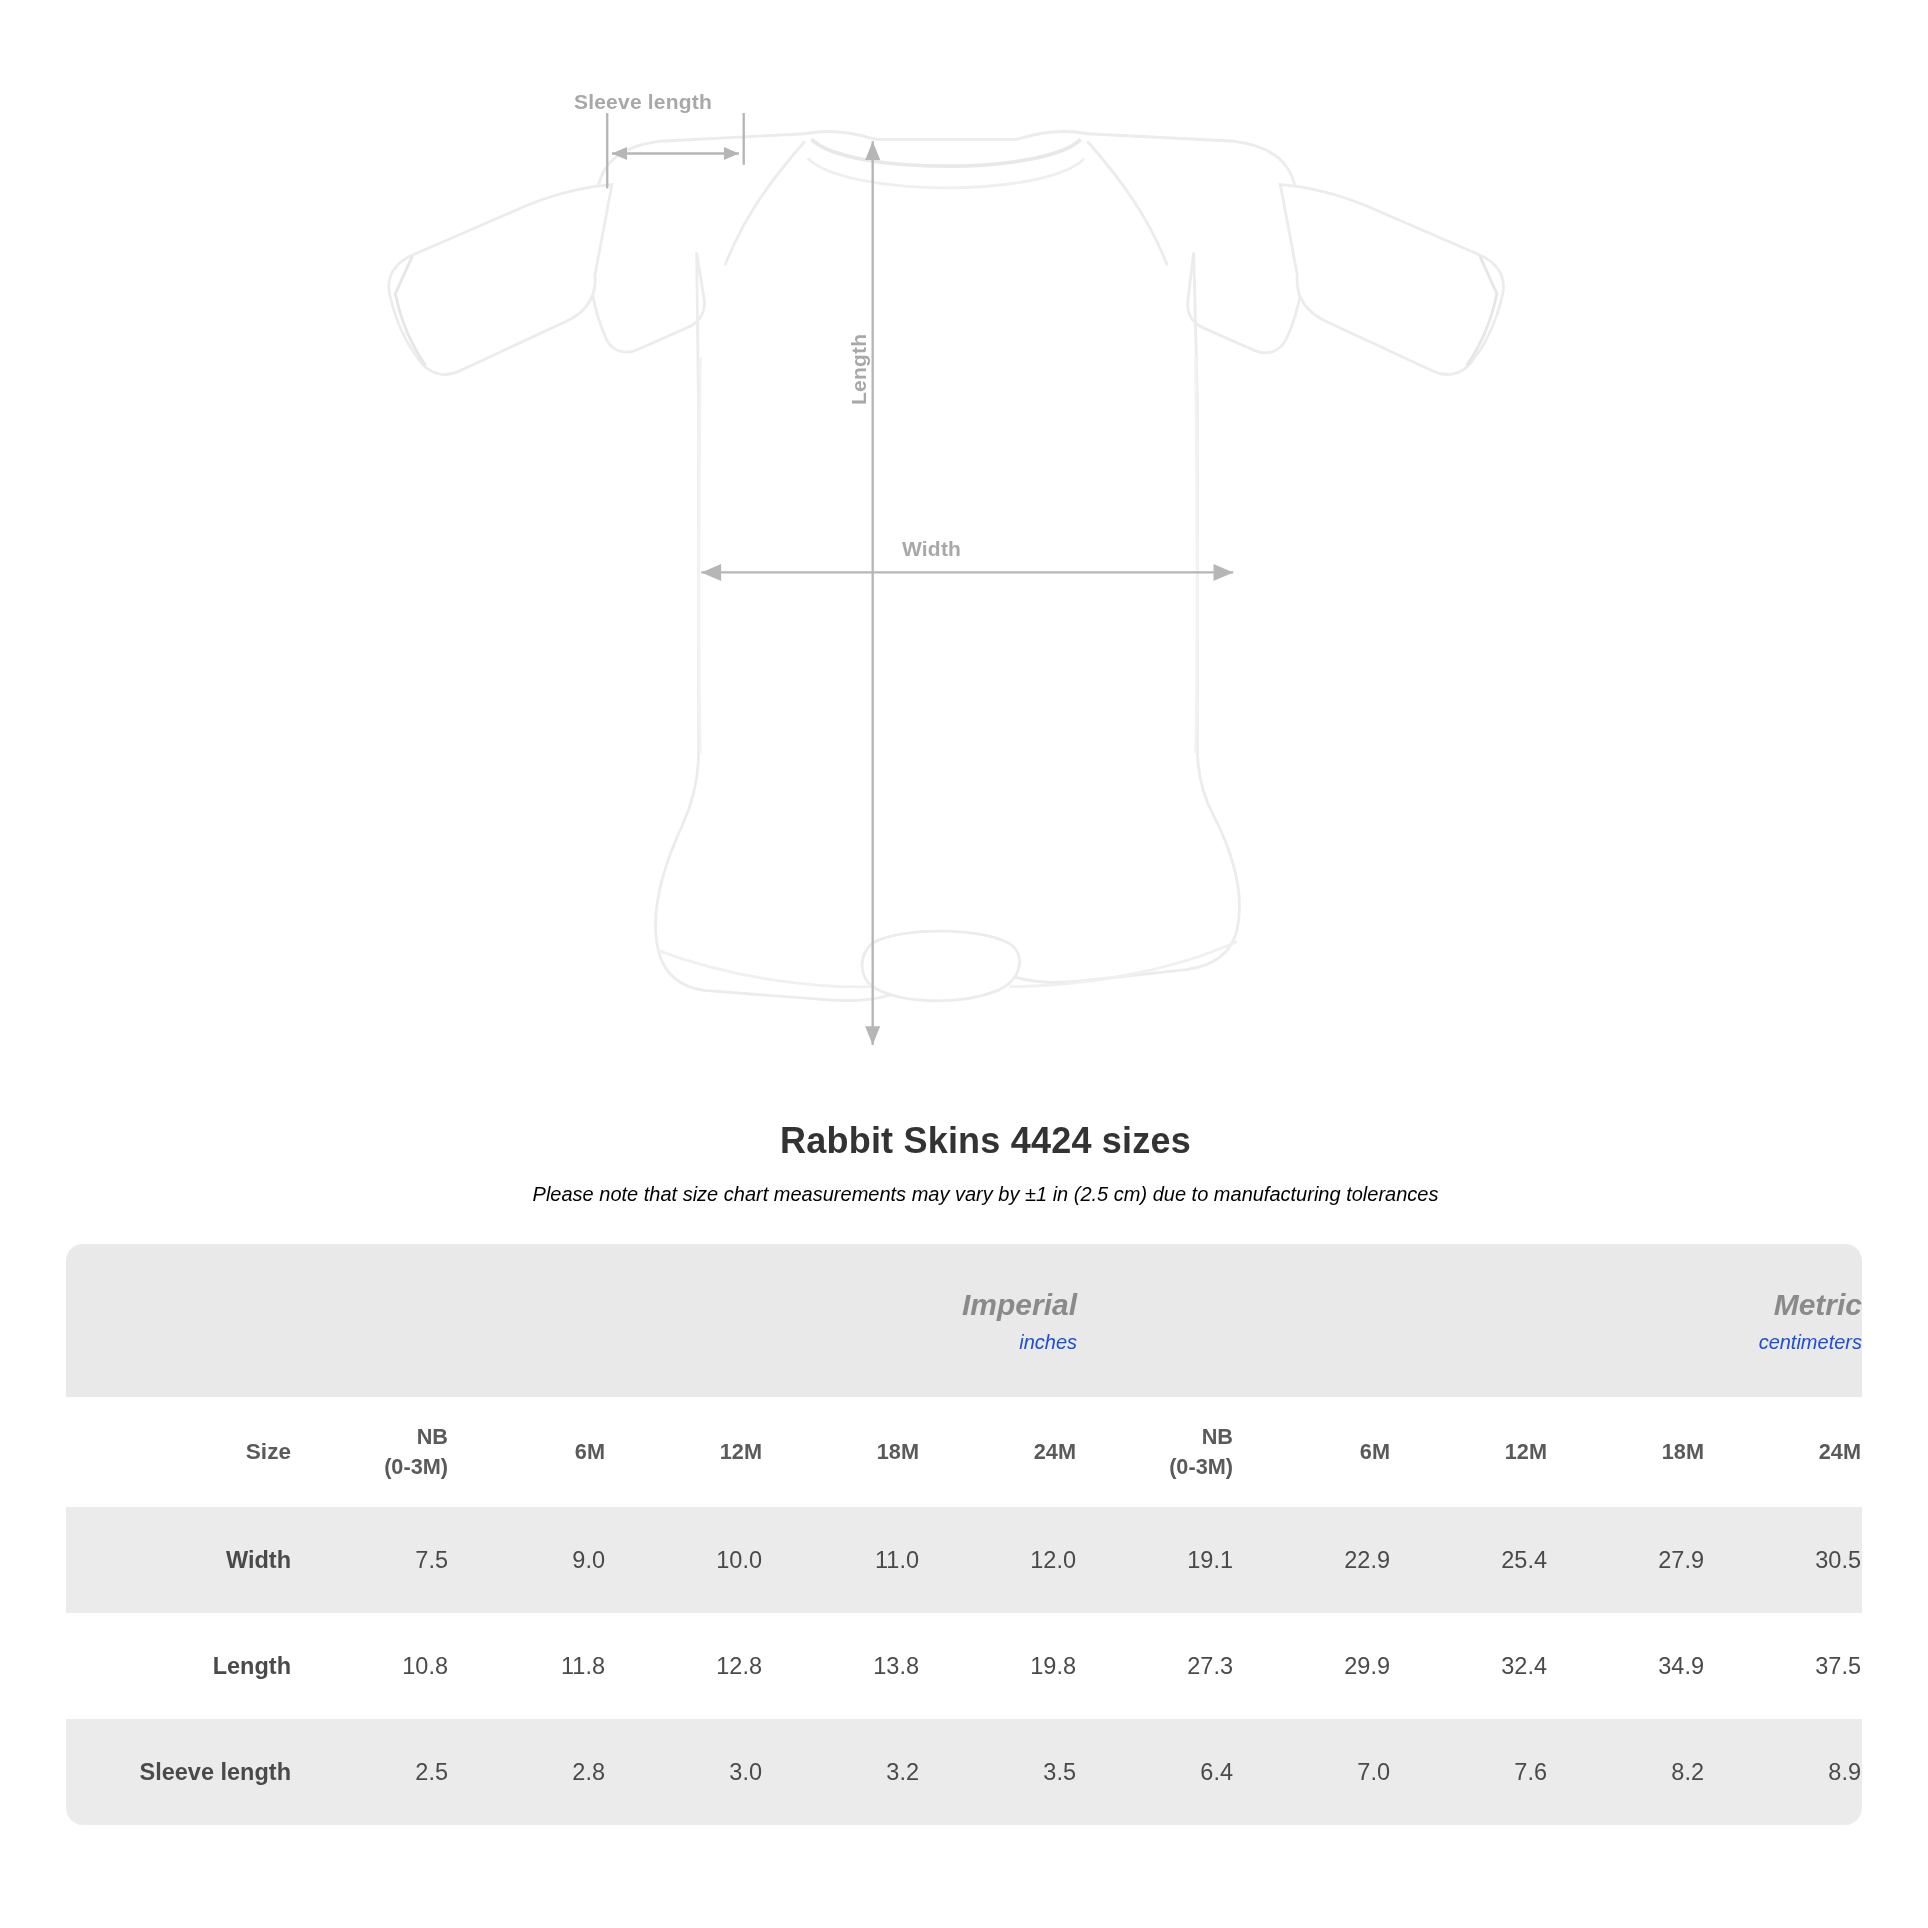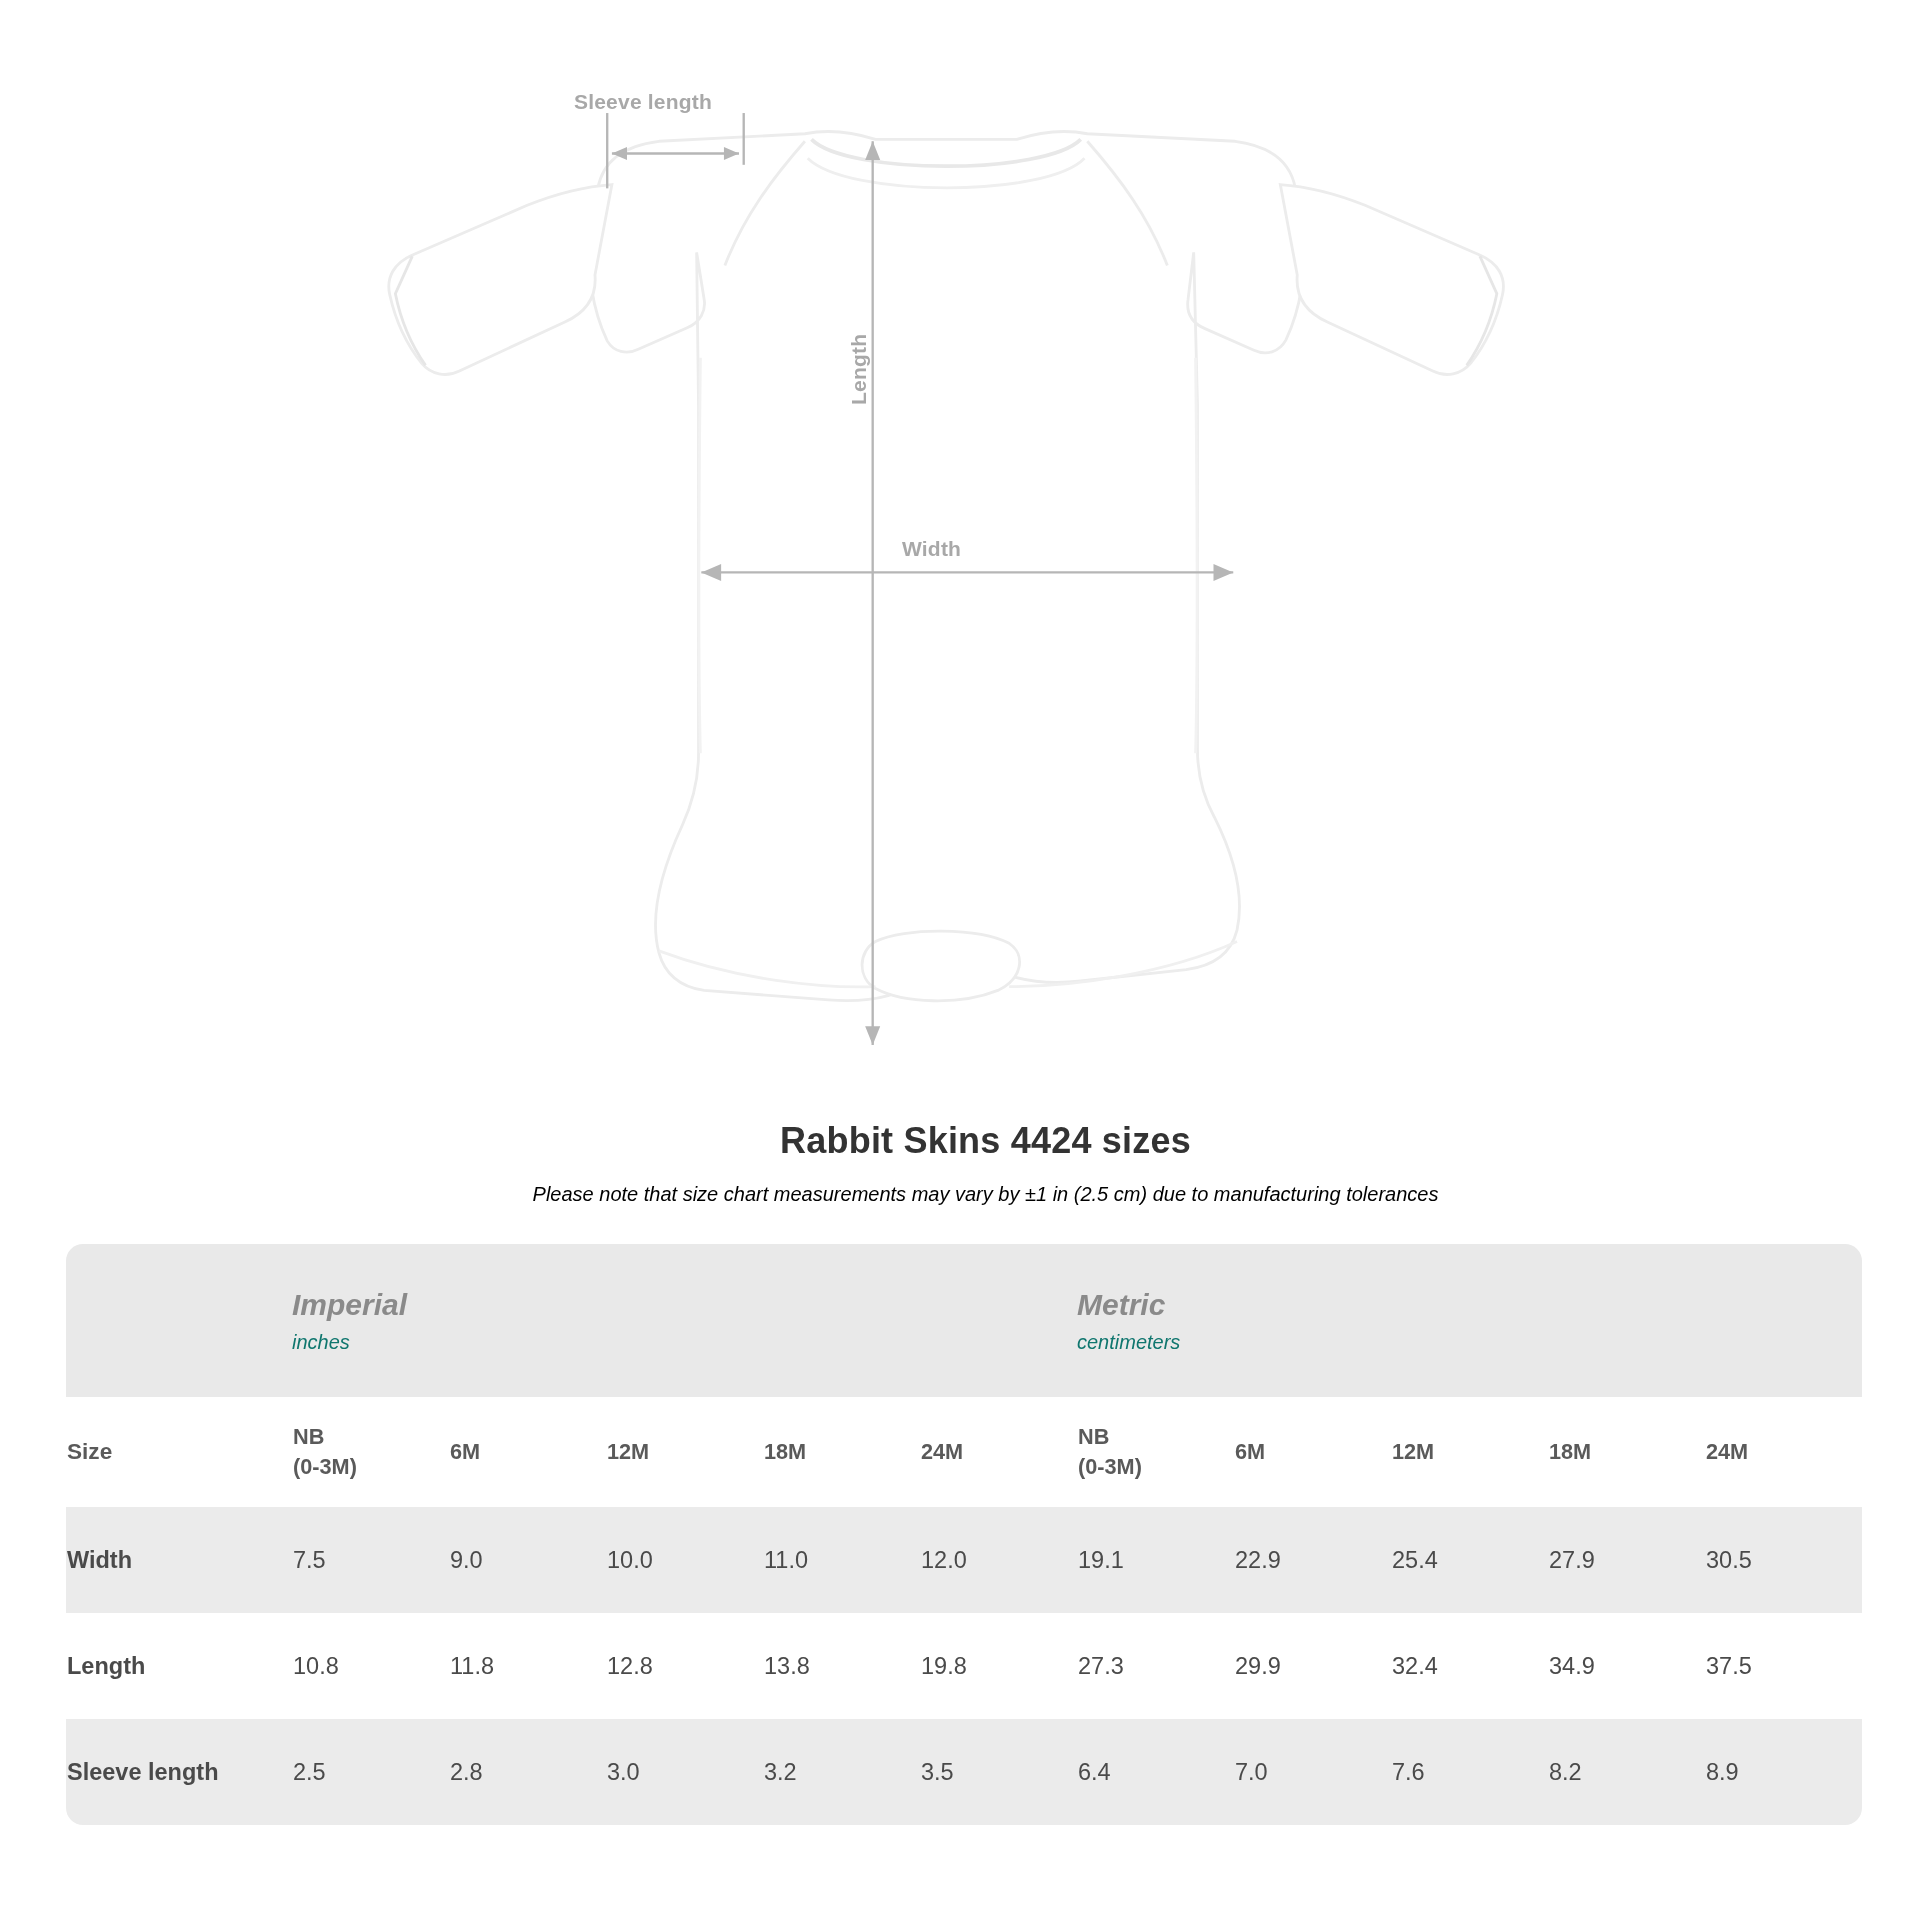--- a/index.html
+++ b/index.html
@@ -82,21 +82,21 @@
     margin: 38px 66px 0 66px;
     border-radius: 17px;
     overflow: hidden;
   }
   table.size-table {
     border-collapse: collapse;
     width: 100%;
     table-layout: fixed;
   }
   table.size-table td, table.size-table th {
-    text-align: left;
+    text-align: right;
     vertical-align: middle;
     font-size: 21.7px;
     color: #4a4a4a;
     border: none;
   }
   tr.unit-row td {
     background: #e9e9e9;
     height: 151px;
   }
   tr.unit-row td.unit-cell {
@@ -104,21 +104,21 @@
   }
   .unit-name {
     font-size: 30px;
     font-style: italic;
     font-weight: bold;
     color: #8a8a8a;
   }
   .unit-sub {
     font-size: 20px;
     font-style: italic;
-    color: #0f766e;
+    color: #1d4ed8;
     margin-top: 9.4px;
   }
   tr.header-row td {
     background: #ffffff;
     height: 108px;
     font-weight: bold;
     color: #5a5a5a;
     font-size: 21.7px;
   }
   tr.header-row td.rowlabel {

